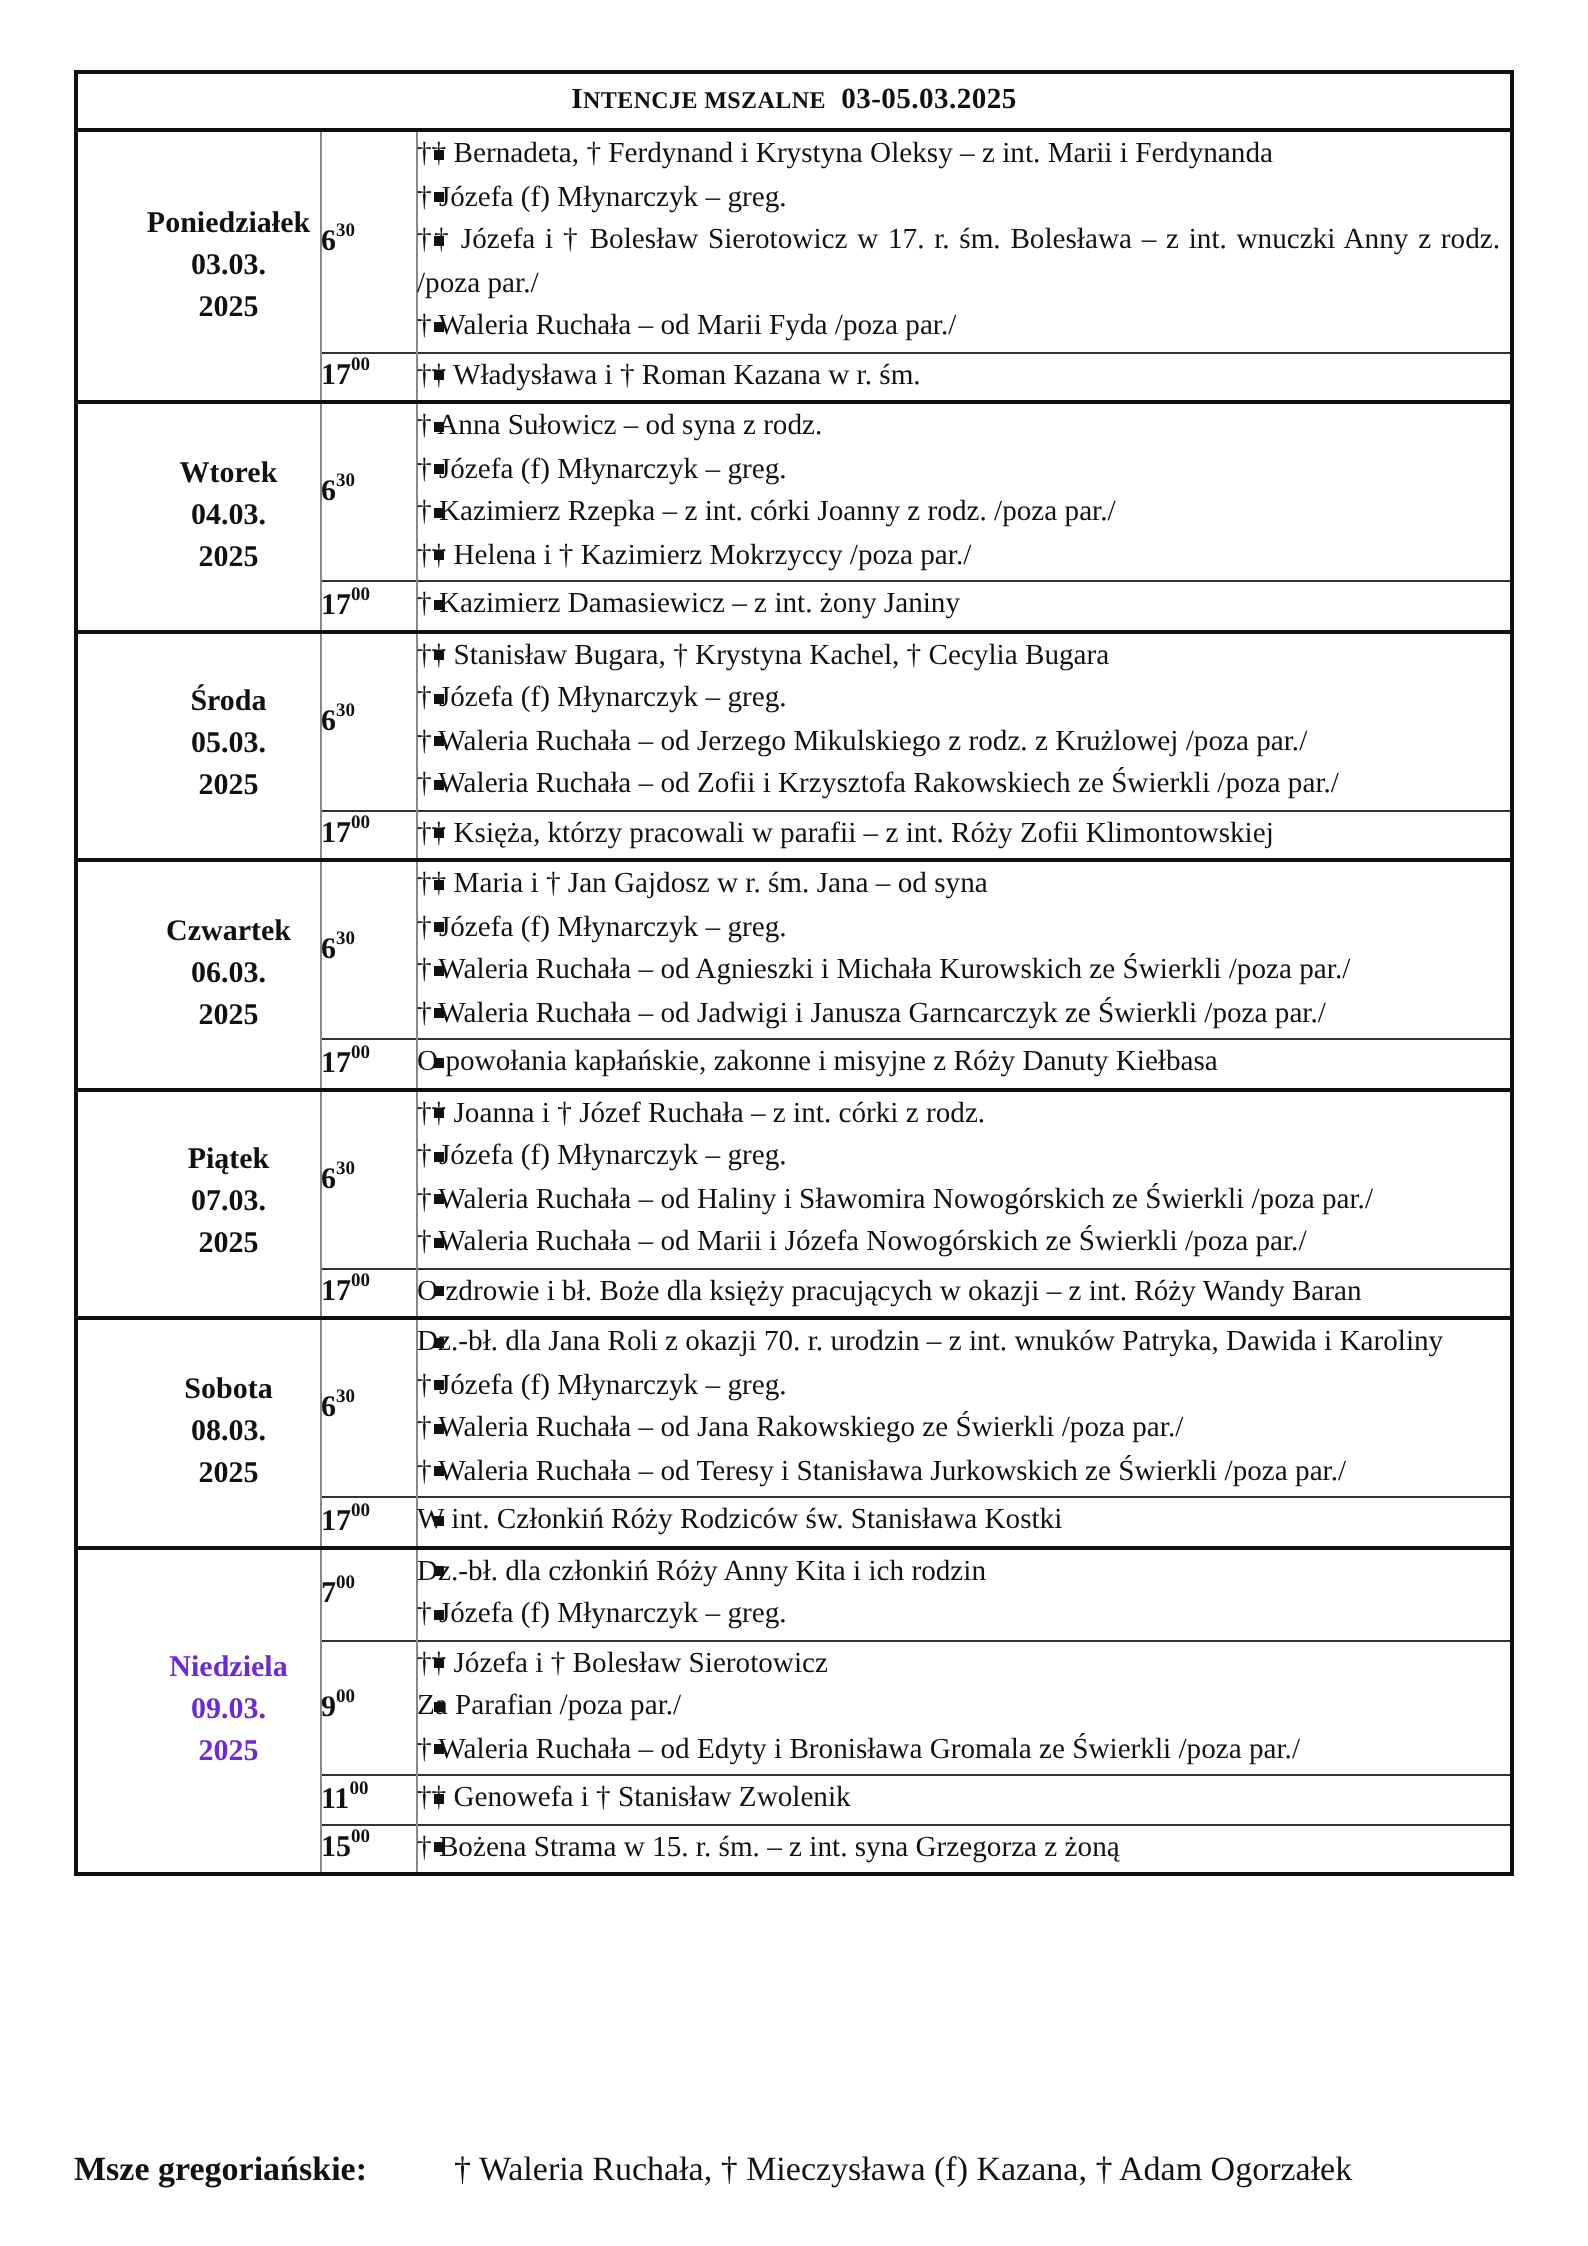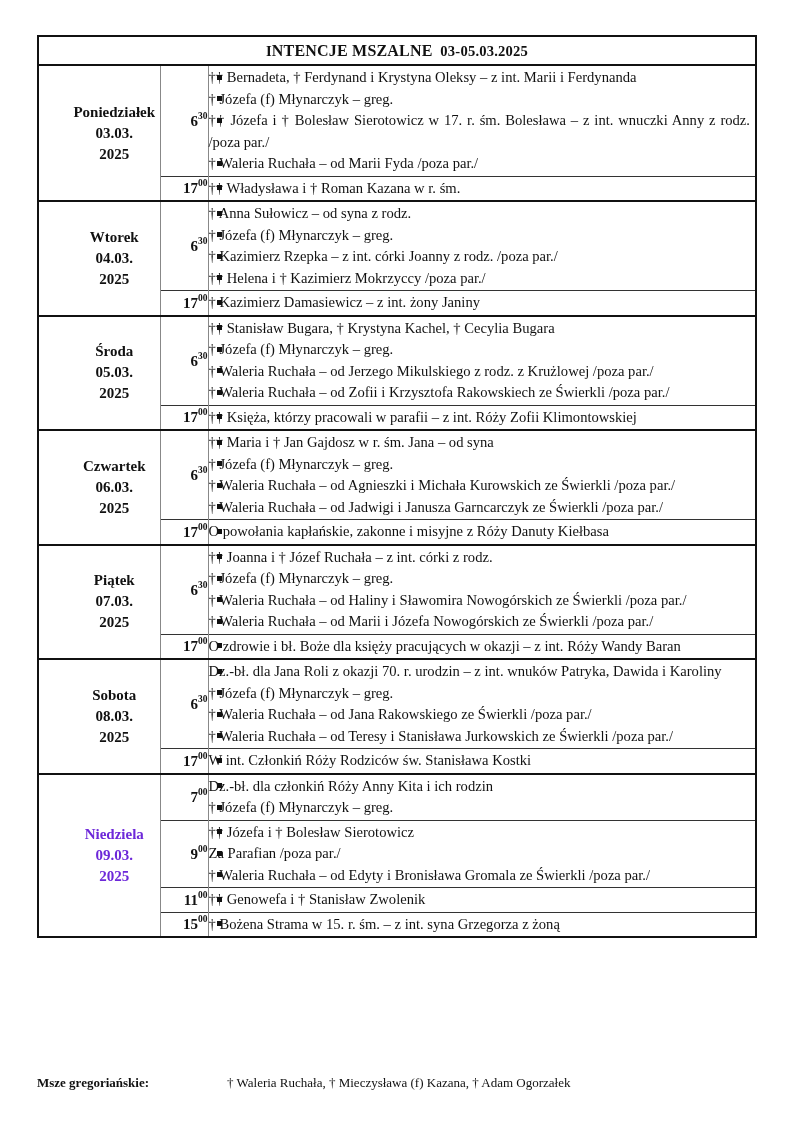--- a/index.html
+++ b/index.html
@@ -14,46 +14,46 @@
     font-size: 14.6px;
   }
   #schedule col.c-day { width: 122px; }
   #schedule col.c-time { width: 48px; }
   #schedule col.c-int { width: auto; }
   #schedule th.title {
     height: 27px; padding: 0; text-align: center; font-weight: bold;
     font-size: 14.6px; border-bottom: 1.5px solid #111; letter-spacing: 0.2px;
   }
   .sc-big { font-size: 14.6px; }
-  .sc-small { font-size: 16px; text-transform: uppercase; }
+  .sc-small { font-size: 12px; text-transform: uppercase; }
   td { padding: 0; vertical-align: middle; }
   td.day {
     text-align: center; font-weight: bold; line-height: 21px; font-size: 15px;
     border-right: 1px solid #888;
     padding-left: 30px;
   }
   td.day.sunday { color: #6d28d9; }
   td.time {
-    text-align: right; font-weight: bold; font-size: 15px;
+    text-align: left; font-weight: bold; font-size: 15px;
     border-right: 1px solid #888;
   }
   td.time sup { font-size: 9.5px; position: relative; top: -1px; }
   tr.first-of-day td, tr.first-of-day th { border-top: 2.2px solid #111; }
   tr.slot-sep td.time, tr.slot-sep td.int { border-top: 1px solid #333; }
   ul.intentions { list-style: none; margin: 0; padding: 1px 5px 1px 0; }
   ul.intentions li {
     position: relative; line-height: 21.5px; text-align: justify;
   }
   ul.intentions li::before {
     content: ""; position: absolute; left: 8px; top: 7.5px;
     width: 5px; height: 5px; background: #111;
   }
   ul.intentions li.it { }
   #footer {
-    position: absolute; left: 37px; top: 1075px; font-size: 13px;
+    position: absolute; left: 37px; top: 1075px; font-size: 17px;
   }
   #footer .label { font-weight: bold; display: inline-block; width: 190px; }
 </style>
 </head>
 <body>
 
 <table id="schedule">
   <colgroup>
       <col class="c-day">
       <col class="c-time">

